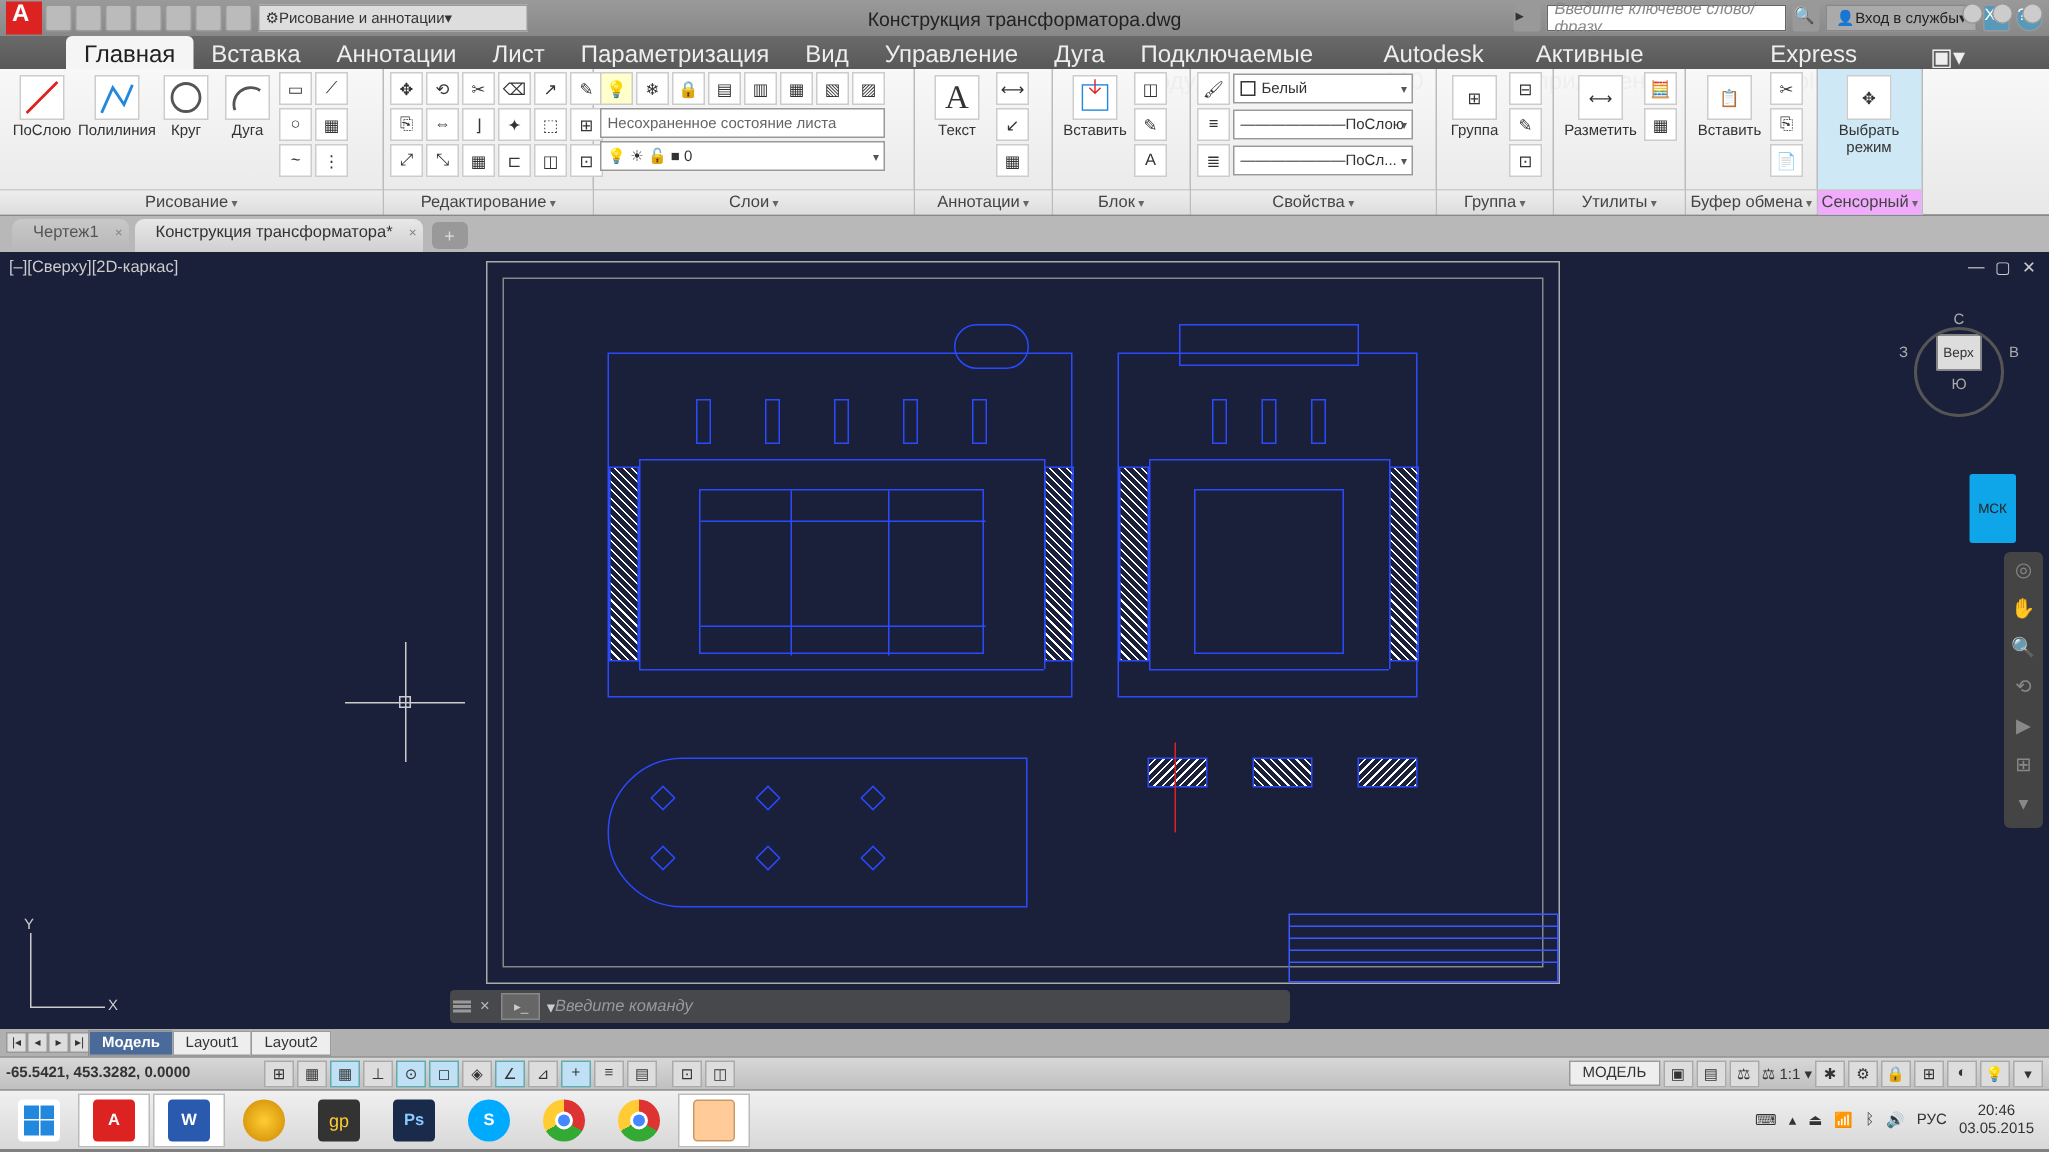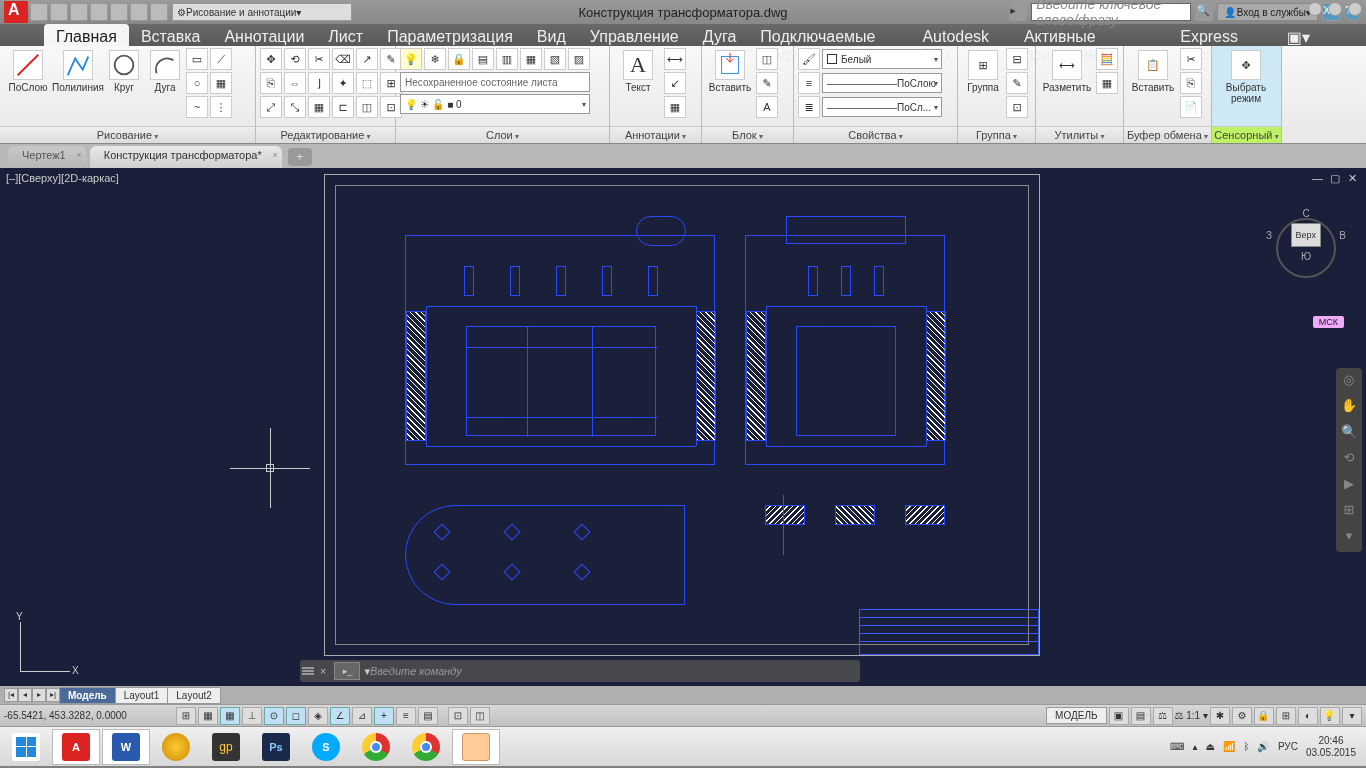--- a/index.html
+++ b/index.html
@@ -7,21 +7,21 @@
 
 
 .titlebar { height: 24px; background: linear-gradient(#9a9a9a,#888); display: flex; align-items: center; padding: 0 4px; position: relative; }
 .app-logo { width: 24px; height: 22px; background: #d22; position: relative; margin-right: 2px; }
 .app-logo::before { content: "A"; color: #fff; font-weight: bold; font-size: 16px; position: absolute; left: 4px; top: 0px; }
 .qat { display: flex; gap: 2px; }
 .qat-btn { width: 18px; height: 18px; background: #bbb; border: 1px solid #999; border-radius: 2px; }
 .qat-drop { width: 180px; height: 18px; background: #ddd; border: 1px solid #999; display: flex; align-items: center; padding: 0 4px; font-size: 10px; margin-left: 4px; }
 .titlebar-title { position: absolute; left: 50%; transform: translateX(-50%); color: #222; font-size: 13px; }
 .titlebar-right { margin-left: auto; display: flex; gap: 4px; align-items: center; }
-.search-box { width: 160px; height: 18px; background: #fff; border: 1px solid #666; font-size: 14px; font-style: italic; color: #888; padding: 0 4px; display: flex; align-items: center; }
+.search-box { width: 160px; height: 18px; background: #fff; border: 1px solid #666; font-size: 11px; font-style: italic; color: #888; padding: 0 4px; display: flex; align-items: center; }
 .login-btn { height: 18px; padding: 0 6px; background: #aaa; border: 1px solid #888; display: flex; align-items: center; font-size: 10px; color: #222; }
 .win-btns { position: absolute; right: 4px; top: 2px; display: flex; gap: 6px; }
 .win-btn { width: 14px; height: 14px; border-radius: 50%; background: #ccc; border: 1px solid #999; }
 
 
 .ribbon-tabs { height: 22px; background: linear-gradient(#6a6a6a,#585858); display: flex; padding: 0 44px; gap: 0; }
 .ribbon-tab { padding: 4px 12px 0; font-size: 16px; color: #eee; cursor: pointer; }
 .ribbon-tab.active { background: #f5f5f5; color: #222; border-radius: 4px 4px 0 0; }
 
 
@@ -34,21 +34,21 @@
 .big-btn .ic { width: 30px; height: 30px; background: #fff; border: 1px solid #ccc; display: flex; align-items: center; justify-content: center; }
 .big-btn .lbl { font-size: 10px; text-align: center; line-height: 1.1; color: #333; }
 .small-btn { width: 22px; height: 22px; background: #fff; border: 1px solid #ccc; display: flex; align-items: center; justify-content: center; }
 .btn-col { display: flex; flex-direction: column; gap: 2px; }
 .btn-row { display: flex; gap: 2px; }
 .prop-row { display: flex; align-items: center; gap: 2px; height: 22px; }
 .prop-drop { height: 20px; background: #fff; border: 1px solid #999; display: flex; align-items: center; padding: 0 4px; font-size: 10px; position: relative; }
 .prop-drop::after { content: "▾"; position: absolute; right: 3px; font-size: 8px; color: #555; }
 .layer-state { width: 190px; height: 20px; background: #fff; border: 1px solid #999; font-size: 10px; color: #666; display: flex; align-items: center; padding: 0 4px; }
 .panel.sel { background: #cfe8f5; }
-.panel.sel .panel-title { background: #bef264; }
+.panel.sel .panel-title { background: #f0abfc; }
 
 
 .file-tabs { height: 24px; background: #b8b8b8; display: flex; align-items: flex-end; padding: 0 8px; gap: 4px; }
 .file-tab { height: 22px; padding: 3px 20px 0 14px; background: linear-gradient(#e8e8e8,#d0d0d0); border-radius: 6px 6px 0 0; font-size: 11px; color: #333; position: relative; }
 .file-tab.inactive { background: linear-gradient(#c8c8c8,#b8b8b8); color: #555; }
 .file-tab .x { position: absolute; right: 4px; top: 4px; font-size: 9px; color: #888; }
 .new-tab { width: 24px; height: 18px; background: #999; border-radius: 4px; margin-left: 2px; margin-bottom: 2px; display: flex; align-items: center; justify-content: center; color: #ddd; font-size: 12px; }
 
 
 .draw-area { position: relative; height: 518px; background: #1a1f3a; }
@@ -75,21 +75,21 @@
 .hatch2 { background: repeating-linear-gradient(-45deg, #fff 0, #fff 1px, transparent 1px, transparent 4px); }
 .blue-line { position: absolute; background: #2a4aff; }
 .bushings { position: absolute; display: flex; justify-content: space-around; }
 .bushing { width: 10px; height: 30px; border: 1px solid #2a4aff; }
 
 
 .viewcube-area { position: absolute; right: 20px; top: 40px; width: 80px; text-align: center; color: #999; }
 .vc-label { font-size: 10px; color: #aaa; }
 .viewcube { width: 30px; height: 24px; background: #ddd; margin: 4px auto; font-size: 9px; display: flex; align-items: center; justify-content: center; color: #333; border: 1px solid #888; }
 .vc-ring { width: 60px; height: 60px; border: 2px solid #555; border-radius: 50%; position: absolute; left: 10px; top: 10px; }
-.mck { position: absolute; right: 22px; top: 148px; background: #f0abfc; color: #222; font-size: 9px; padding: 1px 6px; border-radius: 2px; }
+.mck { position: absolute; right: 22px; top: 148px; background: #0ea5e9; color: #222; font-size: 9px; padding: 18px 6px; border-radius: 2px; }
 
 
 .navbar { position: absolute; right: 4px; top: 200px; width: 26px; background: #444; border-radius: 4px; padding: 4px 0; display: flex; flex-direction: column; gap: 6px; align-items: center; }
 .nav-btn { width: 20px; height: 20px; color: #888; font-size: 13px; text-align: center; }
 
 
 .cmdline { position: absolute; left: 300px; bottom: 4px; width: 560px; height: 22px; background: rgba(80,80,80,0.85); display: flex; align-items: center; border-radius: 3px; }
 .cmdline .handle { width: 16px; display: flex; flex-direction: column; gap: 1px; padding: 2px; }
 .cmdline .handle span { height: 2px; background: #999; }
 .cmdline .x { color: #bbb; padding: 0 4px; font-size: 11px; }
@@ -97,21 +97,21 @@
 .cmdline .inp { flex: 1; color: #999; font-style: italic; font-size: 11px; }
 
 
 .layout-tabs { height: 18px; background: #b0b0b0; display: flex; align-items: center; padding: 0 4px; gap: 0; font-size: 10px; }
 .lt-nav { width: 14px; height: 14px; background: #ddd; border: 1px solid #999; text-align: center; line-height: 12px; font-size: 8px; }
 .lt-tab { padding: 2px 8px; background: #eee; border: 1px solid #999; margin-left: -1px; }
 .lt-tab.active { background: #4a6a9a; color: #fff; font-weight: bold; }
 
 
 .statusbar { height: 22px; background: linear-gradient(#d8d8d8,#c0c0c0); display: flex; align-items: center; padding: 0 4px; font-size: 10px; gap: 2px; border-top: 1px solid #999; }
-.coords { width: 170px; color: #333; }
+.coords { width: 170px; color: #333; font-weight: bold; }
 .sb-btn { width: 20px; height: 18px; background: #ddd; border: 1px solid #aaa; display: flex; align-items: center; justify-content: center; }
 .sb-btn.on { background: #bfe0f5; border-color: #6aa; }
 .sb-sep { width: 6px; }
 .sb-right { margin-left: auto; display: flex; gap: 2px; align-items: center; }
 .model-btn { padding: 2px 8px; background: #eee; border: 1px solid #999; font-size: 10px; }
 
 
 .taskbar { height: 40px; background: linear-gradient(#f0f0f0,#d8d8d8); display: flex; align-items: center; padding: 0 2px; gap: 2px; border-top: 1px solid #999; }
 .task-btn { width: 48px; height: 36px; display: flex; align-items: center; justify-content: center; border: 1px solid transparent; }
 .task-btn.active { background: #fff; border-color: #bbb; }

